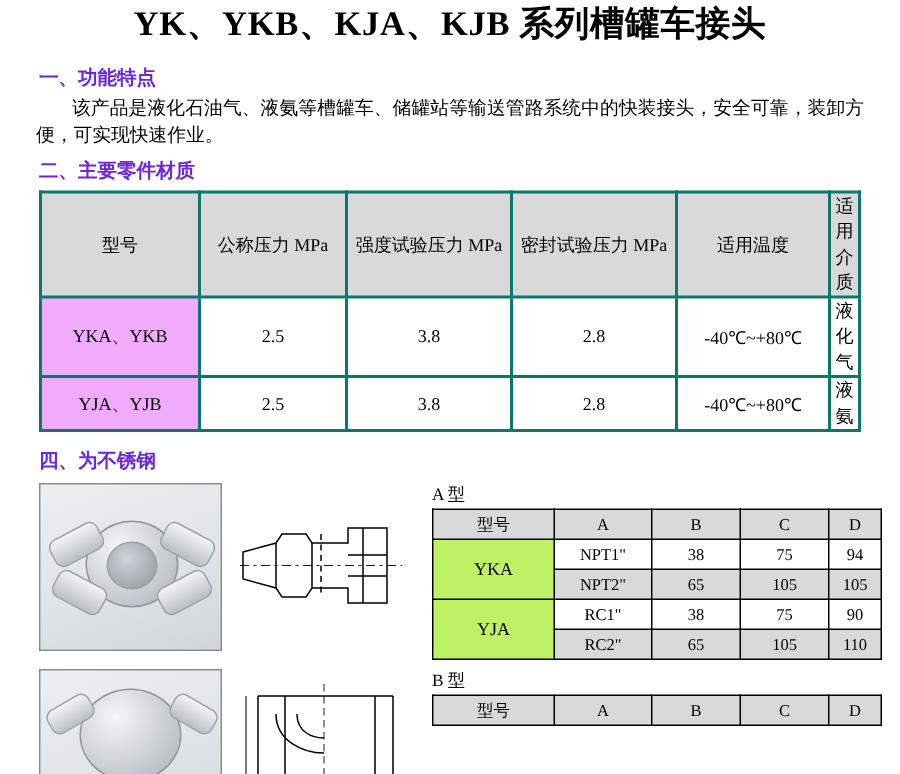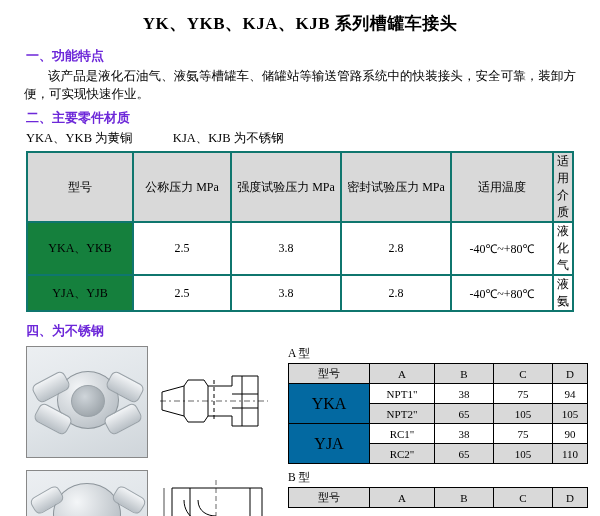--- a/index.html
+++ b/index.html
@@ -17,23 +17,22 @@
   }
   .page {
     position: relative;
     width: 600px;
     height: 516px;
   }
   .title {
     text-align: center;
     font-family: "Liberation Serif", serif;
     font-weight: bold;
-    font-size: 17px;
+    font-size: 23px;
     letter-spacing: 0.5px;
-    padding-top: 12px;
     padding-bottom: 6px;
     color: #000;
   }
   .section-head {
     color: #6d28d9;
     font-weight: bold;
     font-size: 13px;
     font-family: "Liberation Serif", serif;
     margin: 6px 0 2px 26px;
   }
@@ -69,21 +68,21 @@
     font-size: 12px;
     height: 26px;
     padding: 0 2px;
     font-weight: normal;
   }
   table.perf thead th {
     background: #d9d9d9;
     font-size: 12px;
   }
   table.perf tbody td:first-child {
-    background: #15803d;
+    background: #f0abfc;
   }
 
   
   .dims {
     position: relative;
     margin-top: 6px;
   }
   .row-block {
     display: flex;
     align-items: flex-start;
@@ -127,22 +126,22 @@
     text-align: center;
     font-size: 11px;
     height: 19px;
     font-weight: normal;
     padding: 0 2px;
   }
   table.dim thead th {
     background: #d9d9d9;
   }
   table.dim td.modelcell {
-    background: #0369a1;
-    font-size: 16px;
+    background: #bef264;
+    font-size: 12px;
   }
   table.dim tr.shade td {
     background: #d9d9d9;
   }
 
   
   .ph-body {
     position: absolute;
     background: linear-gradient(#f2f4f6,#b9c0c6);
     border: 1px solid #9aa2a8;
@@ -159,25 +158,20 @@
 <body>
 
 <div class="page">
 
   <div class="title">YK、YKB、KJA、KJB 系列槽罐车接头</div>
 
   <div class="section-head">一、功能特点</div>
   <div class="body-text">该产品是液化石油气、液氨等槽罐车、储罐站等输送管路系统中的快装接头，安全可靠，装卸方便，可实现快速作业。</div>
 
   <div class="section-head">二、主要零件材质</div>
-  <div class="body-text-noindent">
-    <span>YKA、YKB 为黄铜</span>
-    <span class="gap-sp"></span>
-    <span>KJA、KJB 为不锈钢</span>
-  </div>
 
   <table class="perf">
     <thead>
       <tr>
         <th style="width:100px">型号</th>
         <th style="width:92px">公称压力 MPa</th>
         <th style="width:104px">强度试验压力 MPa</th>
         <th style="width:104px">密封试验压力 MPa</th>
         <th style="width:96px">适用温度</th>
         <th>适用介质</th>

